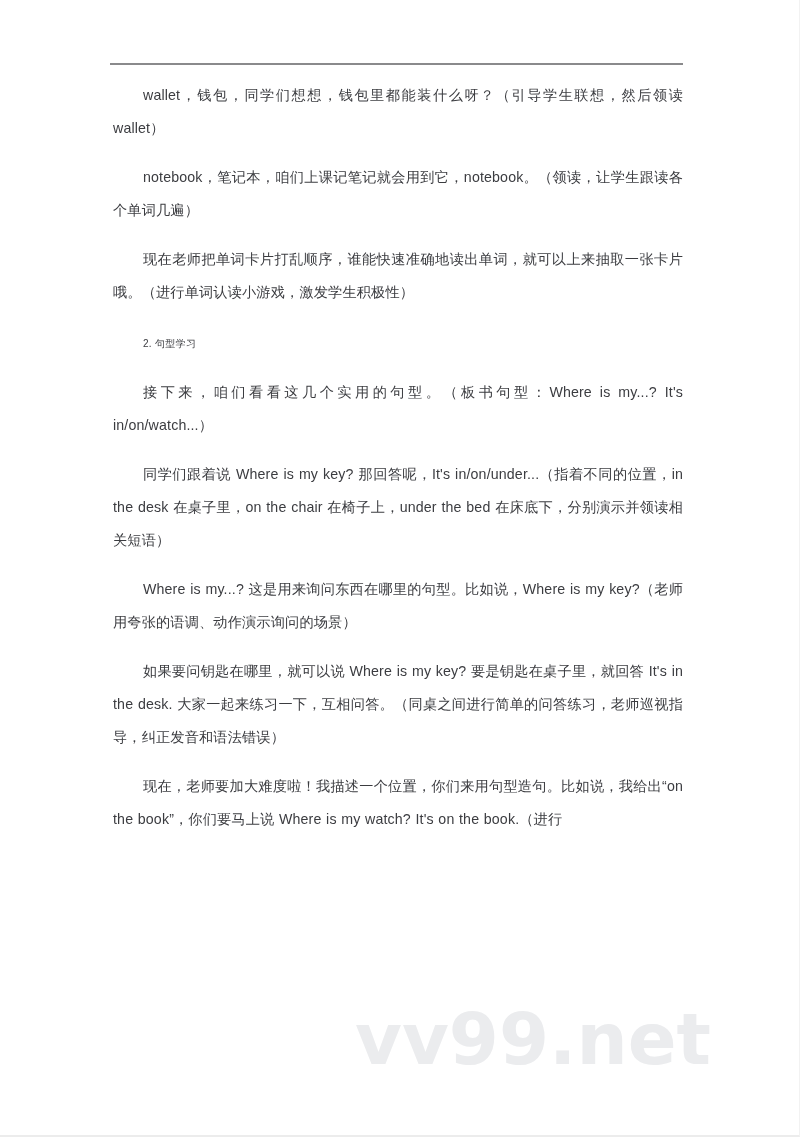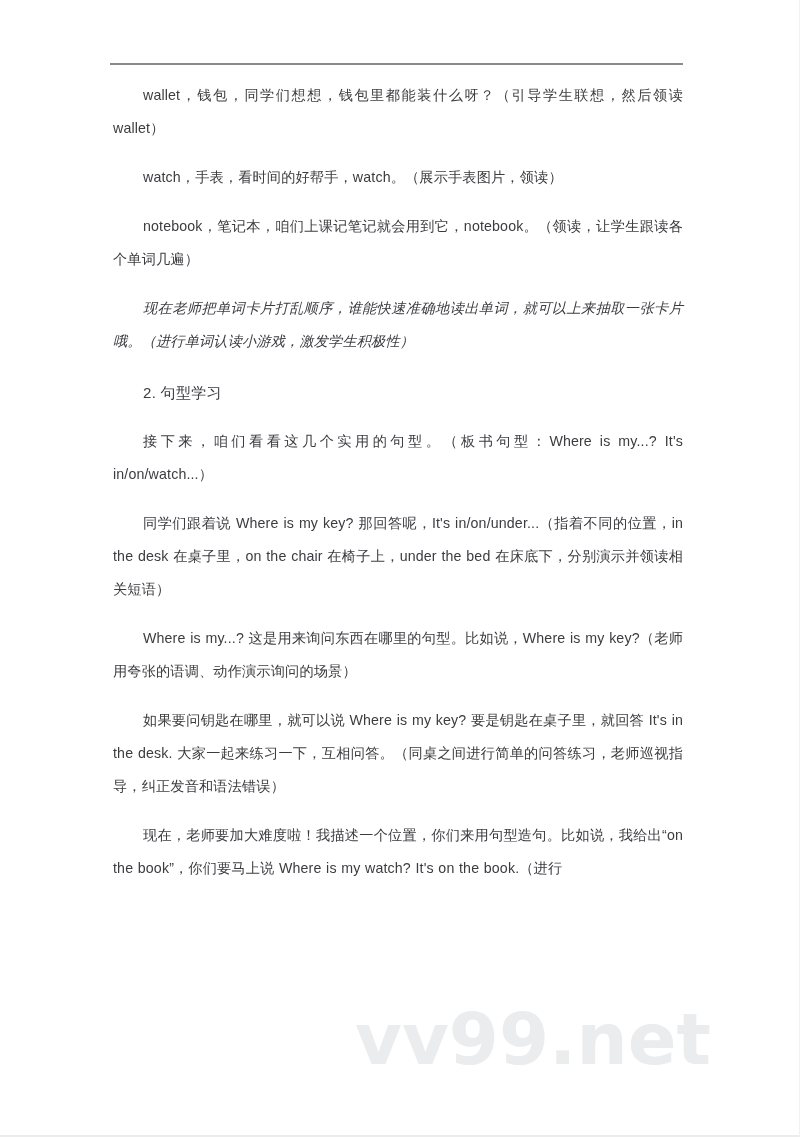--- a/index.html
+++ b/index.html
@@ -71,45 +71,44 @@
     text-align: justify;
     text-justify: inter-ideograph;
     text-indent: 30px;
     letter-spacing: 0.15px;
     word-spacing: 0.5px;
   }
 
   p.heading {
     margin: 0 0 16px 0;
     padding: 0;
-    font-size: 15px;
+    font-size: 10px;
     line-height: 33px;
     color: #3b3c40;
     text-indent: 30px;
     text-align: left;
     letter-spacing: 0.3px;
   }
 
   
-  p.gap-lg { margin-bottom: 18px; font-style: italic; }
+  p.gap-lg { margin-bottom: 18px; }
 </style>
 </head>
 <body>
 
 <div id="page">
 
   <div id="header-rule"></div>
 
   <div id="watermark">vv99.net</div>
 
   <div id="content">
 
     <p class="para">wallet，钱包，同学们想想，钱包里都能装什么呀？（引导学生联想，然后领读 wallet）</p>
 
-    <p class="para">watch，手表，看时间的好帮手，watch。（展示手表图片，领读）</p>
 
     <p class="para">notebook，笔记本，咱们上课记笔记就会用到它，notebook。（领读，让学生跟读各个单词几遍）</p>
 
     <p class="para gap-lg">现在老师把单词卡片打乱顺序，谁能快速准确地读出单词，就可以上来抽取一张卡片哦。（进行单词认读小游戏，激发学生积极性）</p>
 
     <p class="heading">2. 句型学习</p>
 
     <p class="para">接下来，咱们看看这几个实用的句型。（板书句型：Where is  my...? It's in/on/watch...）</p>
 
     <p class="para">同学们跟着说 Where is my key? 那回答呢，It's in/on/under...（指着不同的位置，in the desk 在桌子里，on the chair 在椅子上，under the bed 在床底下，分别演示并领读相关短语）</p>

